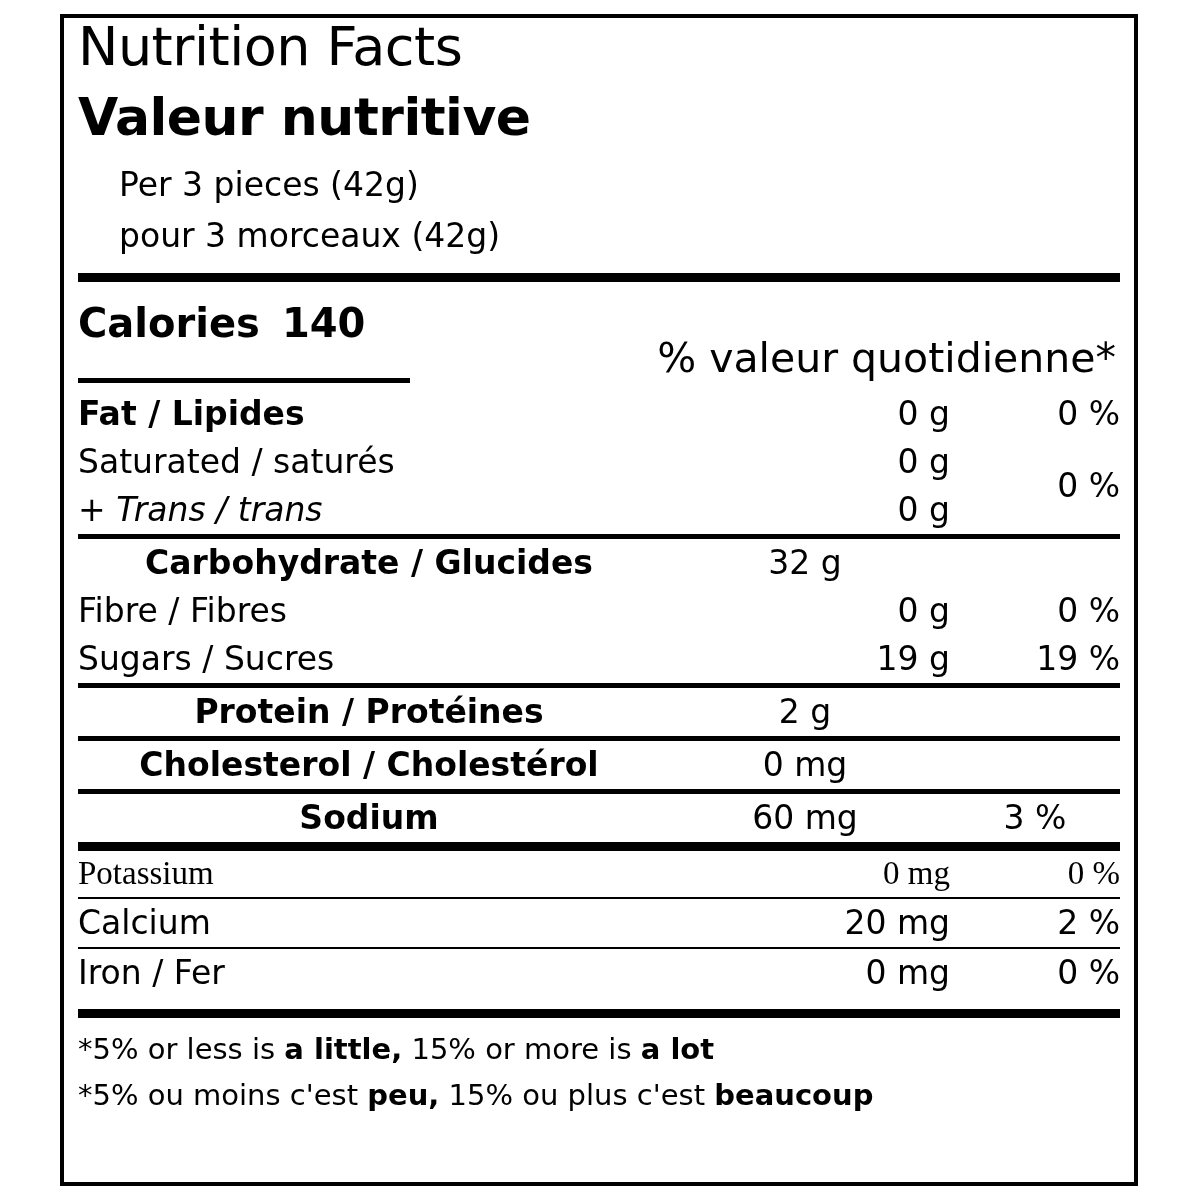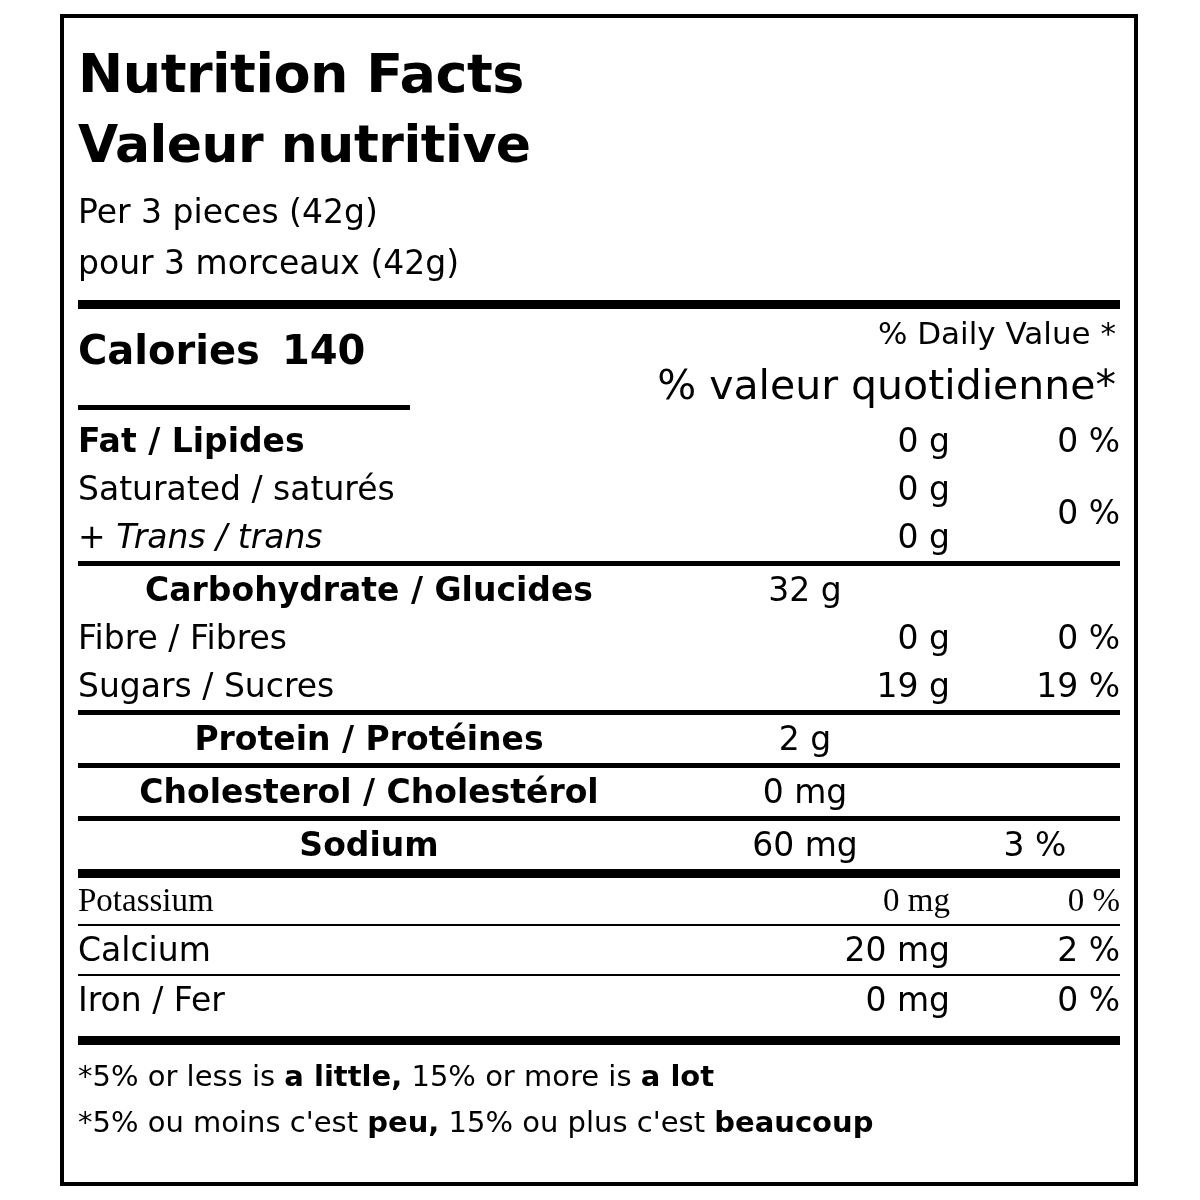--- a/index.html
+++ b/index.html
@@ -22,39 +22,39 @@
     width: 1078px;
     height: 1172px;
     border: 4px solid #000000;
     box-sizing: border-box;
     background: #ffffff;
     padding: 0 14px;
   }
 
   .title-en {
     font-size: 54px;
-    font-weight: bold;
+    font-weight: normal;
     line-height: 1.05;
-    margin-top: 28px;
+    margin-top: 1px;
     letter-spacing: -0.5px;
   }
   .title-fr {
     font-size: 52px;
     font-weight: bold;
     line-height: 1.05;
     margin-top: 14px;
     letter-spacing: -0.5px;
   }
 
   .serving {
     font-size: 33px;
     line-height: 1.35;
     margin-top: 16px;
   }
-  .serving div { padding: 3px 0; }
+  .serving div { padding: 3px 0; margin-left: 41px; }
 
   .rule-thick {
     border-top: 9px solid #000000;
     margin-top: 12px;
   }
 
   
   .cal-block {
     position: relative;
     height: 108px;
@@ -132,21 +132,20 @@
     <div>pour 3 morceaux (42g)</div>
   </div>
 
   <div class="rule-thick"></div>
 
   <div class="cal-block">
     <div class="calories">
       <span>Calories</span><span class="val">140</span>
     </div>
     <div class="cal-underline"></div>
-    <div class="dv-en">% Daily Value *</div>
     <div class="dv-fr">% valeur quotidienne*</div>
   </div>
 
   <table class="nutr">
     <tbody>
       <tr>
         <td class="name bold">Fat / Lipides</td>
         <td class="amt">0 g</td>
         <td class="dv">0 %</td>
       </tr>

